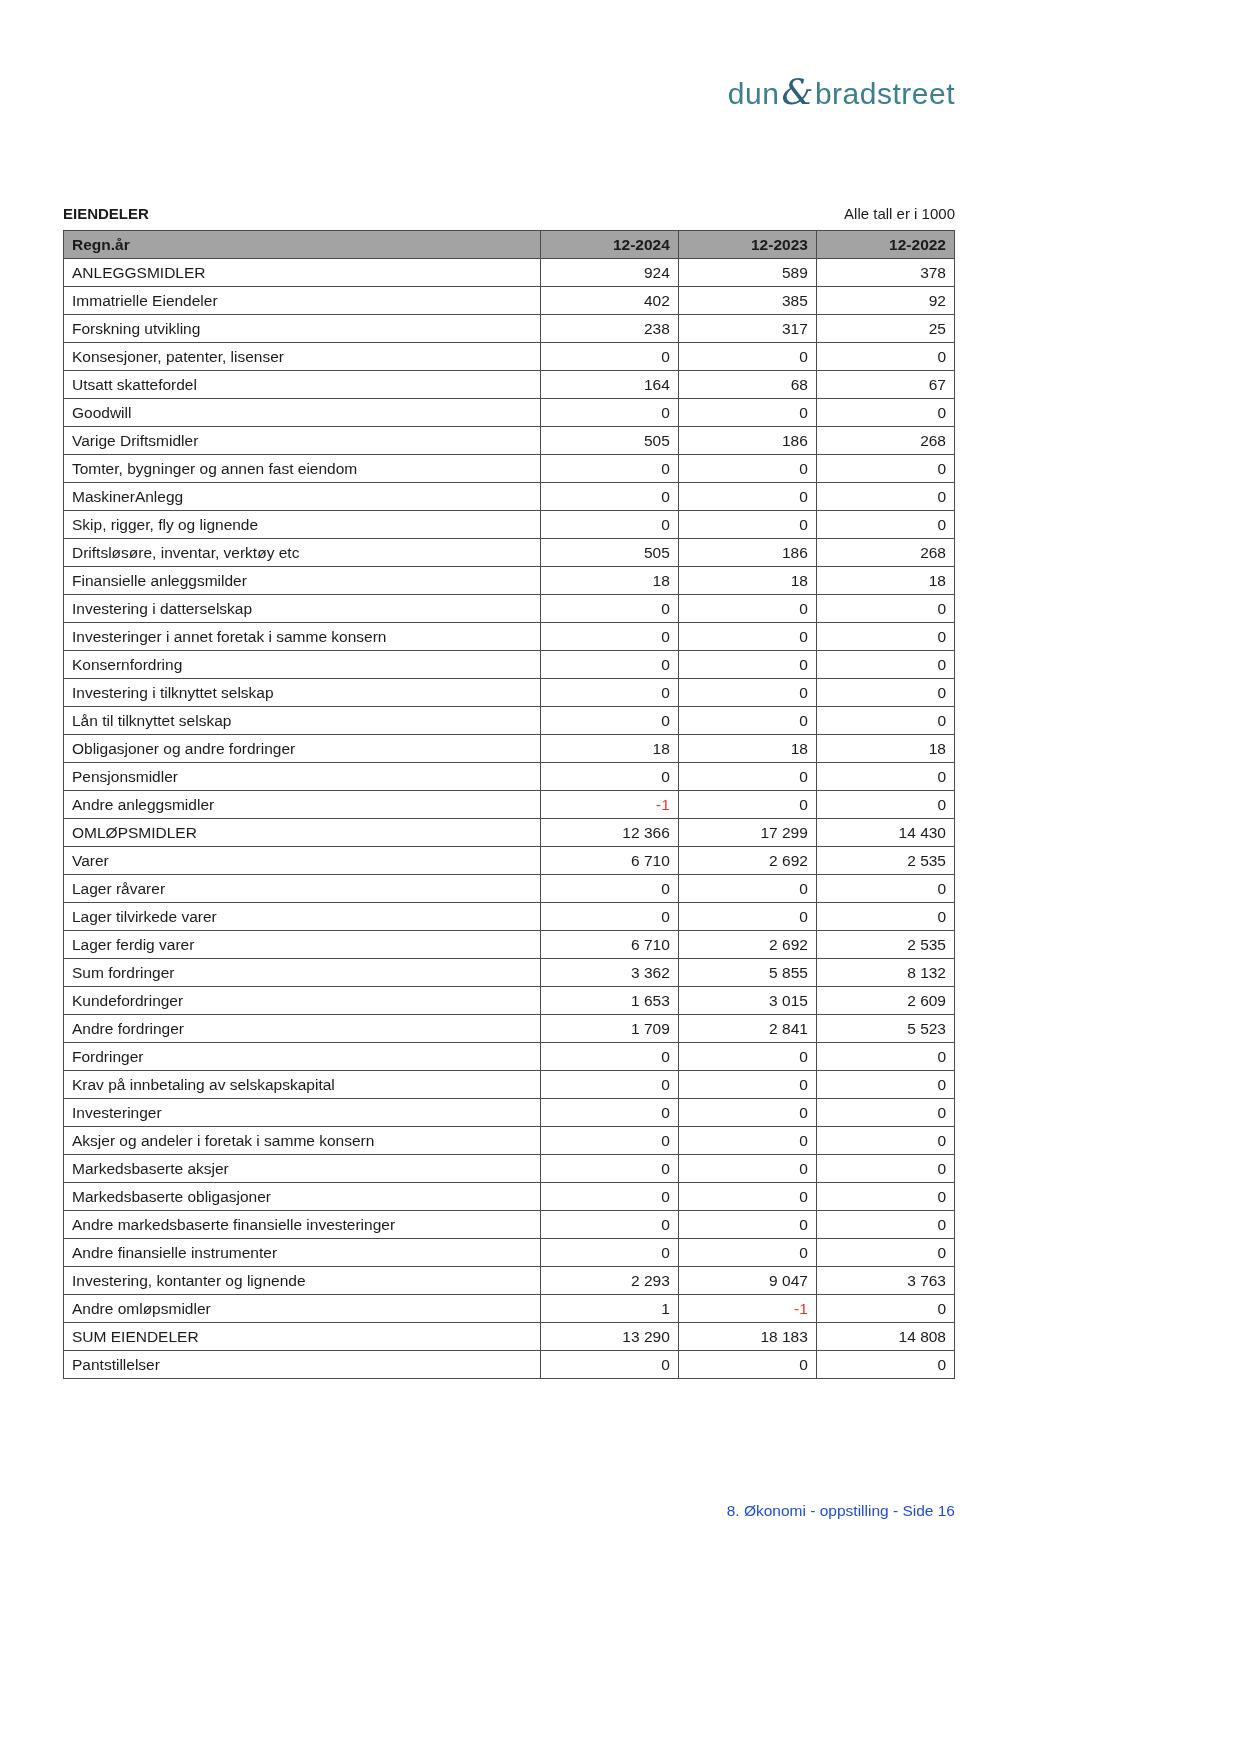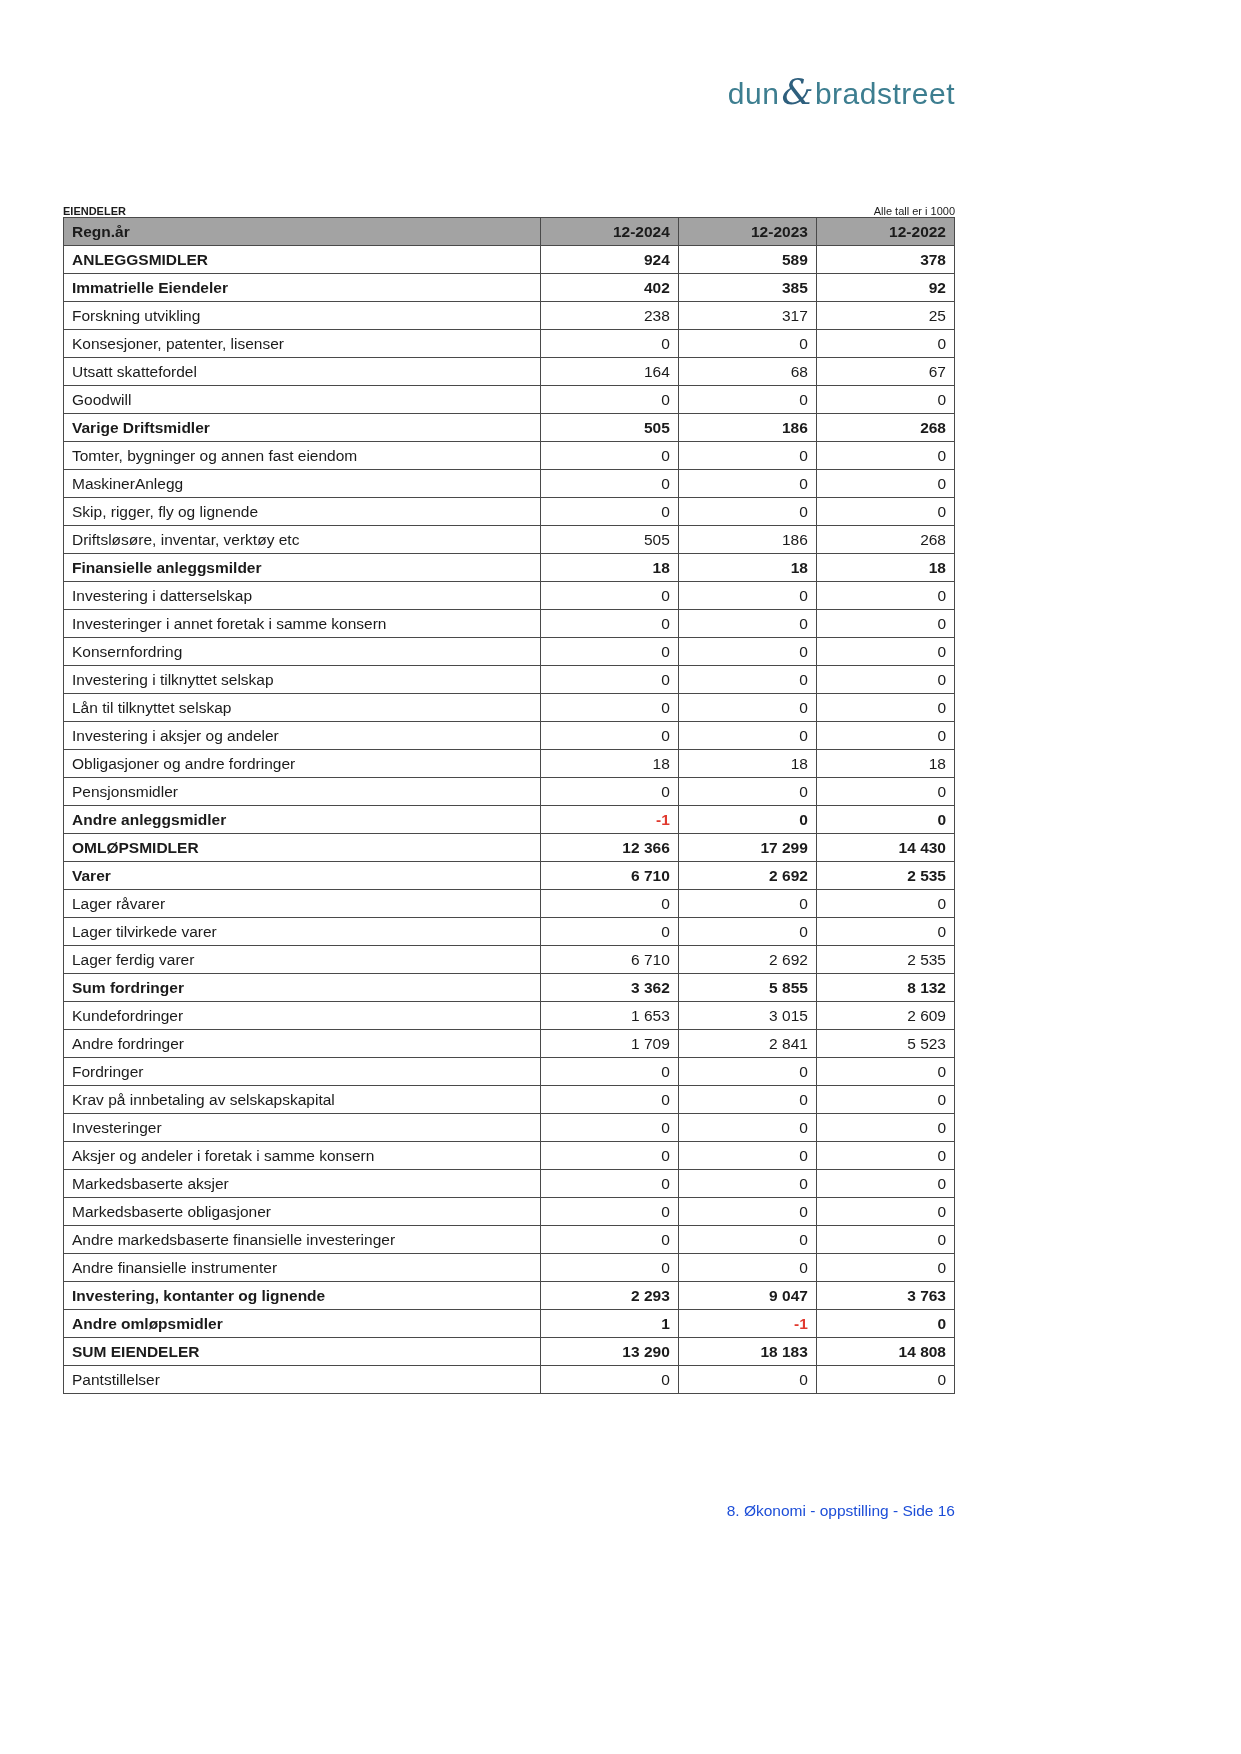--- a/index.html
+++ b/index.html
@@ -33,25 +33,25 @@
   .logo .amp {
     font-family:"DejaVu Serif", serif;
     font-style:italic;
     font-size:36px;
     color:#2e5f7d;
     margin:0 1px 0 2px;
     line-height:1;
   }
   .title-row {
     margin-top:94px;
-    margin-bottom:0;
+    margin-bottom:8px;
     display:flex;
     justify-content:space-between;
     align-items:flex-end;
-    font-size:11px;
+    font-size:15px;
   }
   .title-row .title { font-weight:bold; }
   table {
     width:100%;
     border-collapse:collapse;
     font-size:15.5px;
     table-layout:fixed;
   }
   col.label-col { width:53.5%; }
   col.num-col { width:15.5%; }
@@ -64,21 +64,21 @@
     overflow:hidden;
     white-space:nowrap;
   }
   thead th {
     background:#a3a3a3;
     font-weight:bold;
     text-align:right;
   }
   thead th:first-child { text-align:left; }
   td.num { text-align:right; }
-  tr.bold td { font-weight:bold; }
+  tr.bold td { font-weight:normal; }
   td.neg { color:#e0392e; }
   .footer {
     position:absolute;
     top:1502px;
     left:63px;
     width:892px;
     text-align:right;
     font-size:15.5px;
     color:#1d4ed8;
   }
@@ -212,26 +212,20 @@
             <td class="num">0</td>
             <td class="num">0</td>
           </tr>
           <tr>
             <td>Lån til tilknyttet selskap</td>
             <td class="num">0</td>
             <td class="num">0</td>
             <td class="num">0</td>
           </tr>
           <tr>
-            <td>Investering i aksjer og andeler</td>
-            <td class="num">0</td>
-            <td class="num">0</td>
-            <td class="num">0</td>
-          </tr>
-          <tr>
             <td>Obligasjoner og andre fordringer</td>
             <td class="num">18</td>
             <td class="num">18</td>
             <td class="num">18</td>
           </tr>
           <tr>
             <td>Pensjonsmidler</td>
             <td class="num">0</td>
             <td class="num">0</td>
             <td class="num">0</td>

